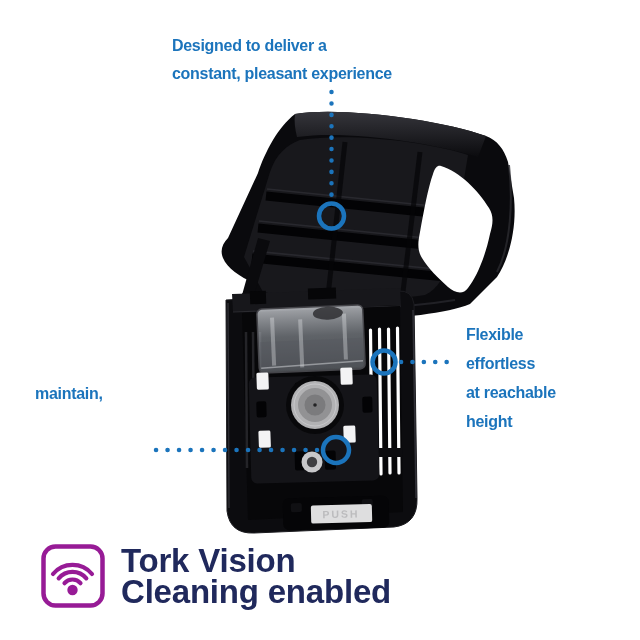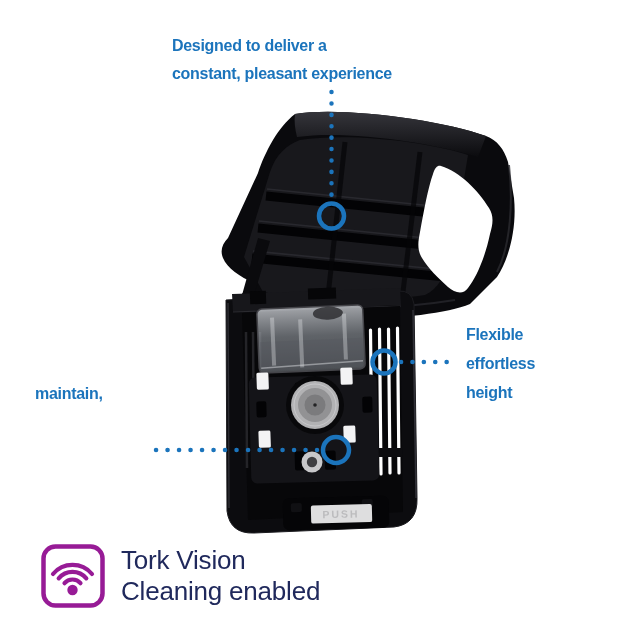--- a/index.html
+++ b/index.html
@@ -12,21 +12,21 @@
     letter-spacing:-0.3px;white-space:nowrap;
   }
   #callout-top{left:172px;top:32px;}
   #callout-right{left:466px;top:320px;line-height:29px;}
   #callout-left{left:35px;top:379px;line-height:29px;}
   #product-svg{position:absolute;left:0;top:0;}
   #annot-svg{position:absolute;left:0;top:0;}
   #footer{position:absolute;left:40px;top:543px;display:flex;align-items:flex-start;}
   #footer-badge{width:66px;height:66px;}
   #footer-text{
-    margin-left:15px;margin-top:2px;color:#20295C;font-weight:normal;font-size:26px;
+    margin-left:15px;margin-top:2px;color:#20295C;font-weight:bold;font-size:33px;
     line-height:31px;letter-spacing:-0.2px;white-space:nowrap;
   }
 </style>
 </head>
 <body>
 
 <div id="stage">
 
   <svg id="product-svg" width="640" height="640" viewBox="0 0 640 640">
     <defs>
@@ -187,20 +187,21 @@
   </svg>
 
   <div class="callout" id="callout-top">
     <div>Designed to deliver a</div>
     <div>constant, pleasant experience</div>
   </div>
 
   <div class="callout" id="callout-right">
     <div>Flexible</div>
     <div>effortless</div>
+    <div>at reachable</div>
     <div>height</div>
   </div>
 
   <div class="callout" id="callout-left">
     <div>maintain,</div>
   </div>
 
   <div id="footer">
     <svg id="footer-badge" viewBox="0 0 66 66">
       <rect x="3.5" y="3.5" width="59" height="59" rx="12" fill="#ffffff" stroke="#971B96" stroke-width="4.5"></rect>

